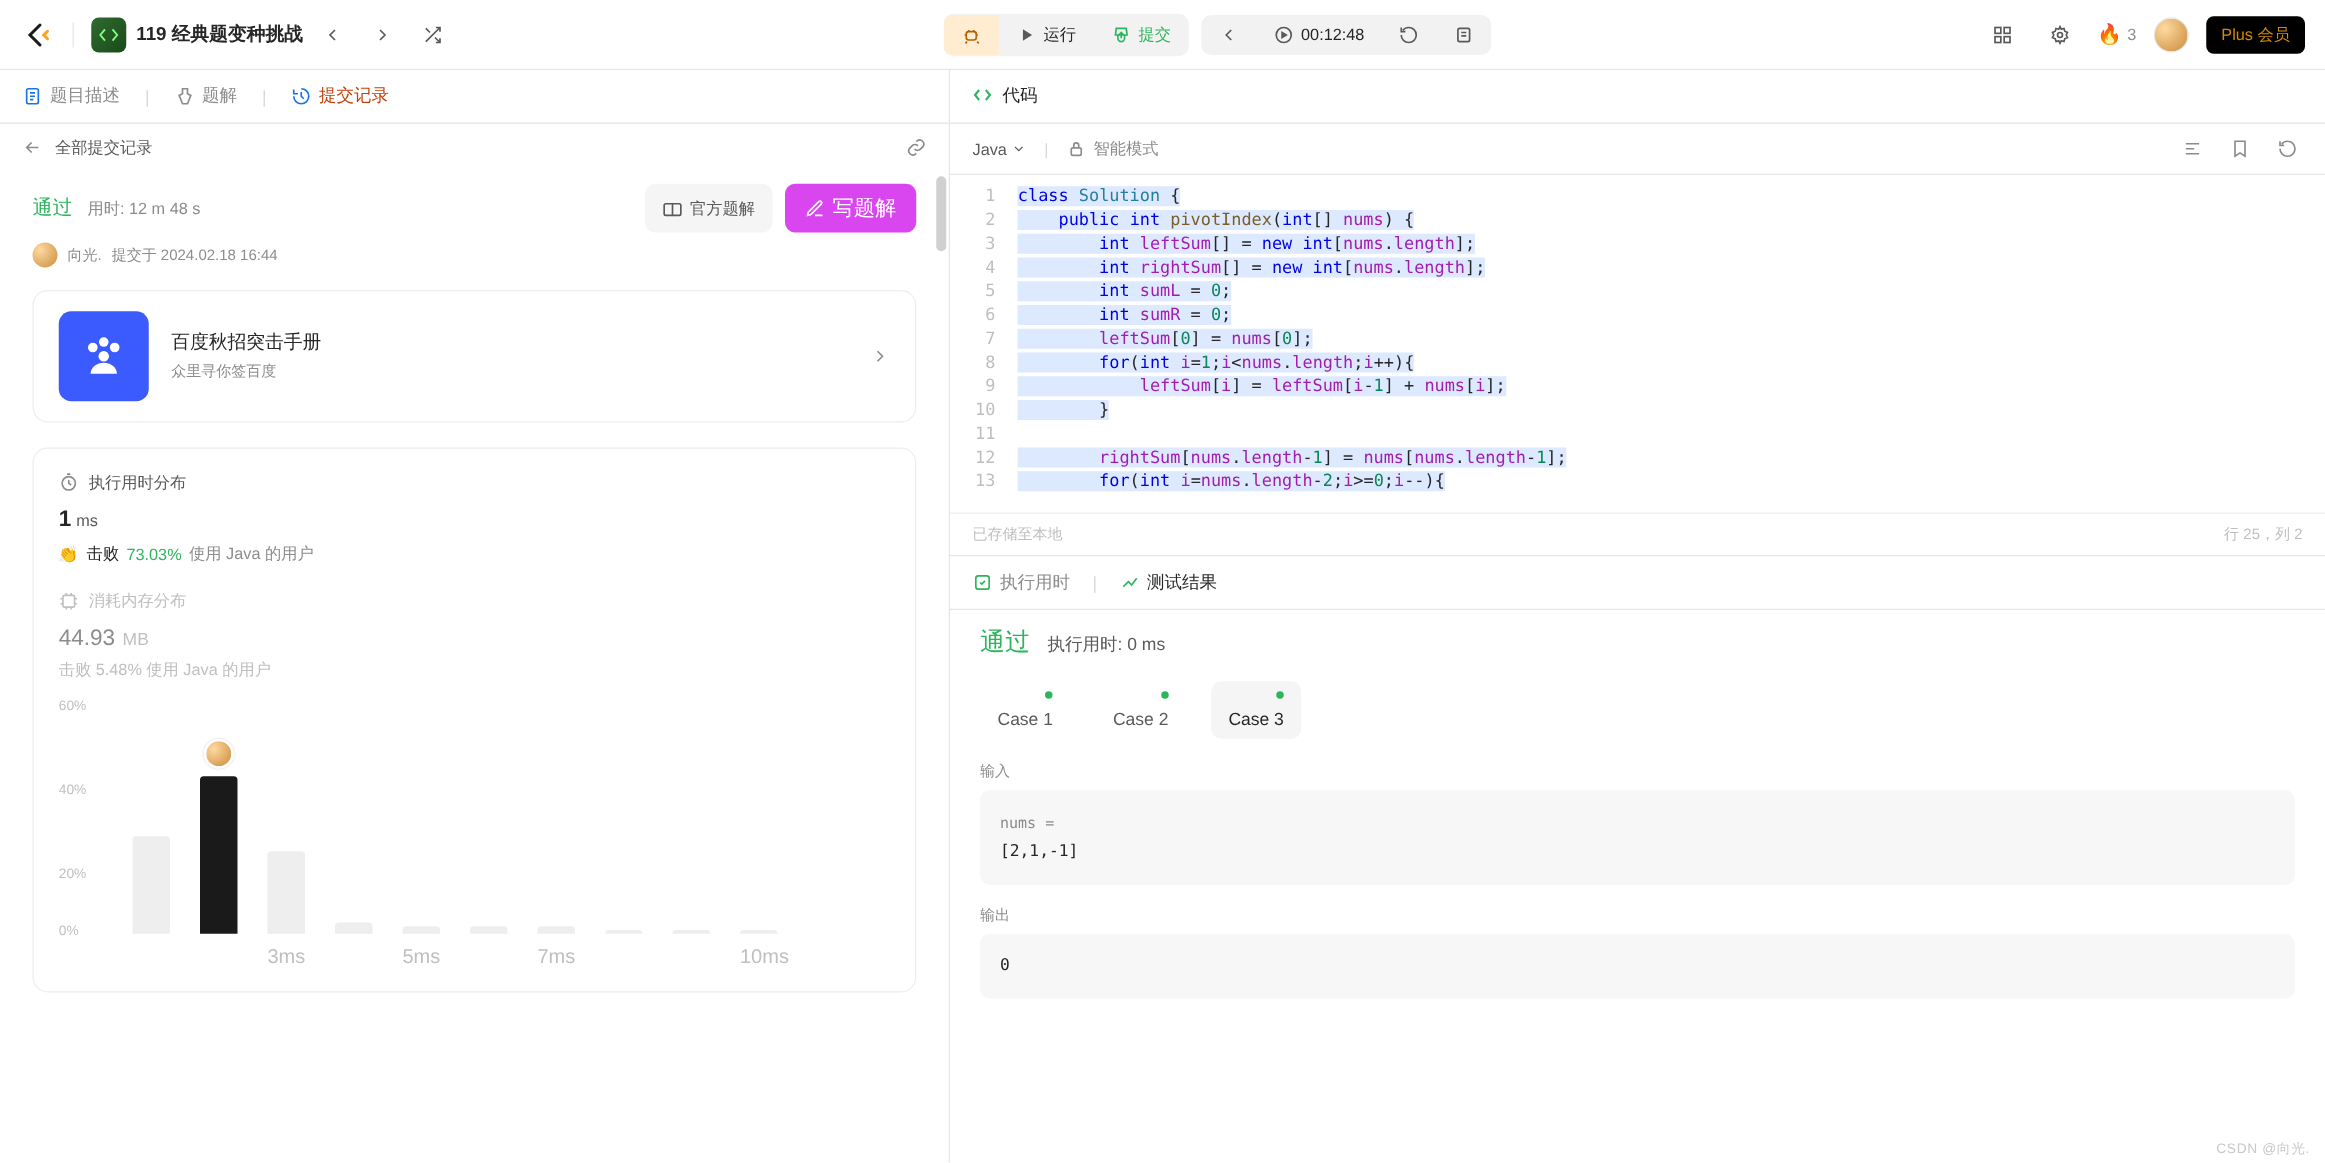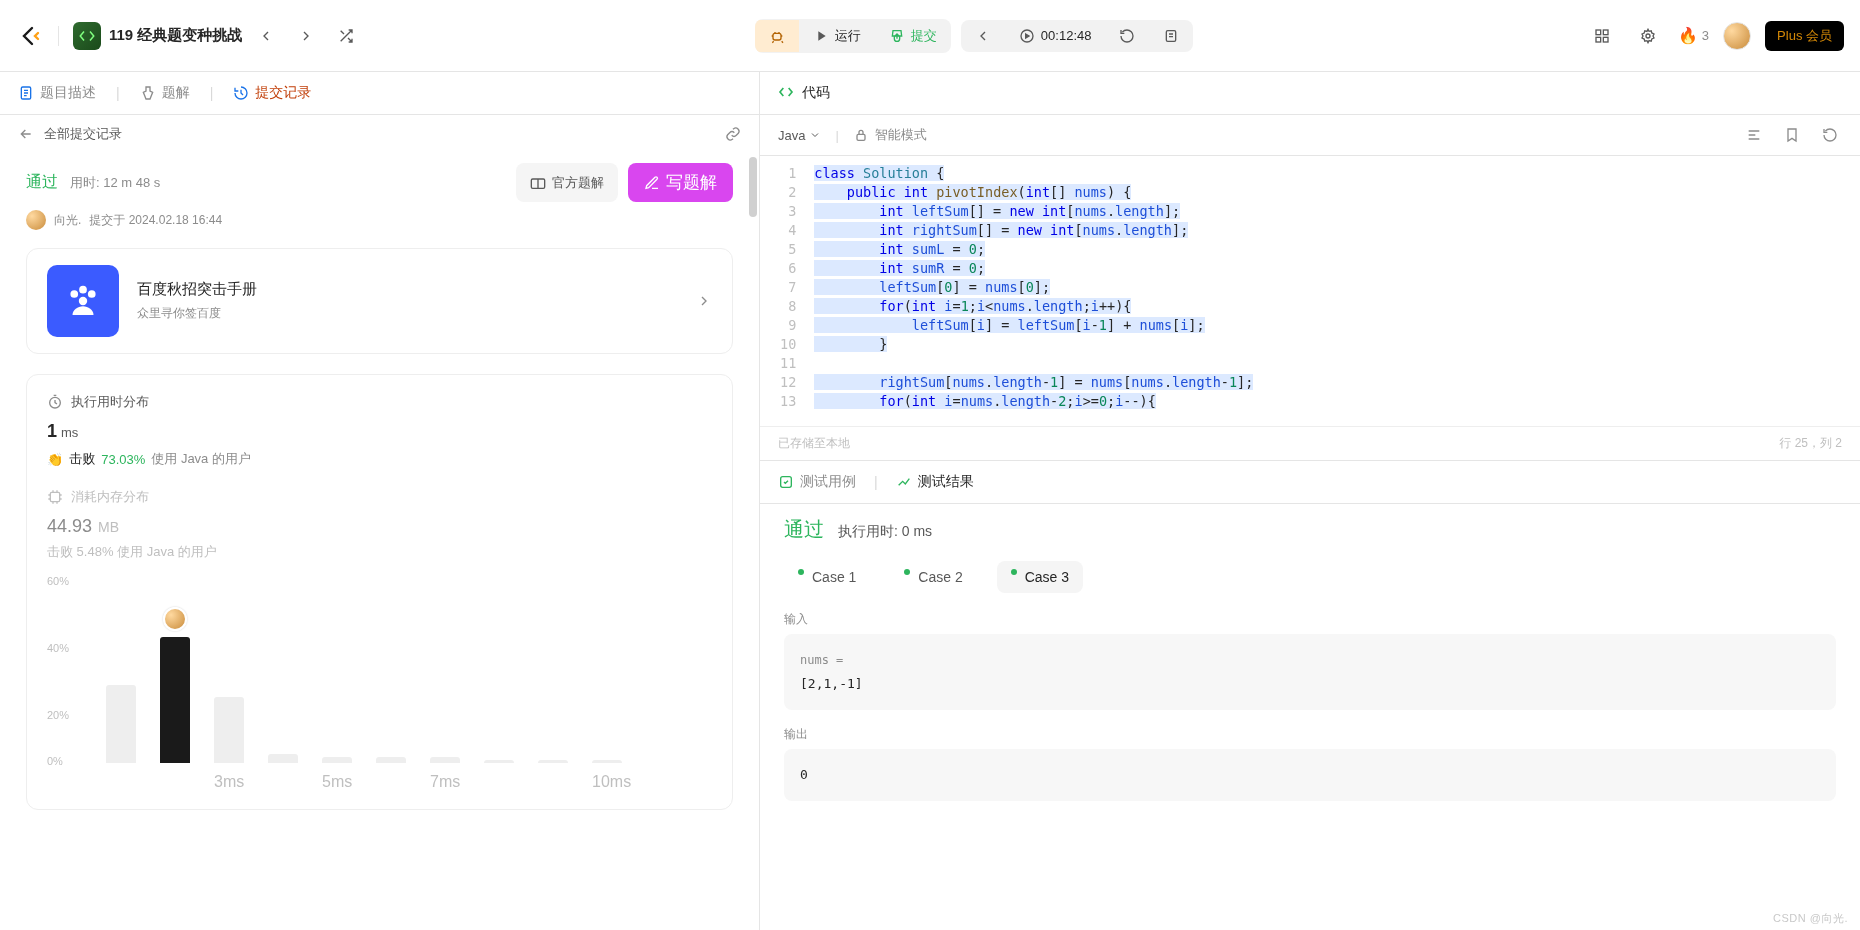--- a/index.html
+++ b/index.html
@@ -1,17 +1,17 @@
 <!DOCTYPE html>
 <html><head>
 <meta charset="utf-8">
 <style>
 * { margin: 0; padding: 0; box-sizing: border-box; }
 body { font-family: -apple-system, BlinkMacSystemFont, "Segoe UI", "PingFang SC", "Microsoft YaHei", sans-serif; font-size: 14px; color: #262626; background: #fff; height: 930px; width: 1860px; overflow: hidden; display: flex; flex-direction: column; }
-.topbar { height: 72px; border-bottom: 1px solid #e5e5e5; display: flex; align-items: center; padding: 0 16px; gap: 8px; }
+.topbar { height: 56px; border-bottom: 1px solid #e5e5e5; display: flex; align-items: center; padding: 0 16px; gap: 8px; }
 .logo-icon { width: 28px; height: 28px; display: flex; align-items: center; justify-content: center; color: #000; }
 .topbar-sep { width: 1px; height: 20px; background: #e5e5e5; margin: 0 6px; }
 .problem-badge { width: 28px; height: 28px; border-radius: 6px; background: linear-gradient(135deg,#2f6b2f,#1a4a1a); display: flex; align-items: center; justify-content: center; color:#fff; font-size: 14px; font-weight: bold;}
 .problem-title { font-weight: 600; font-size: 15px; }
 .nav-btn { width: 32px; height: 32px; border-radius: 6px; display: flex; align-items: center; justify-content: center; color: #595959; cursor: pointer; }
 .topbar-center { flex: 1; display: flex; justify-content: center; align-items: center; gap: 10px; }
 .pill-group { display: flex; align-items: center; background: #f2f2f2; border-radius: 8px; overflow: hidden; }
 .pill-btn { padding: 8px 14px; display: flex; align-items: center; gap: 6px; cursor: pointer; font-size: 13px; }
 .pill-btn.orange { background: #ffecd1; color: #b36200; }
 .pill-btn.submit { color: #2db55d; font-weight: 500;}
@@ -72,32 +72,32 @@
 .code-toolbar { display:flex; align-items:center; gap:14px; padding:8px 18px; border-bottom:1px solid #e5e5e5; font-size:13px; color:#595959;}
 .code-toolbar .spacer { flex:1;}
 .code-toolbar .tool-ic { color:#8c8c8c; cursor:pointer; padding:4px;}
 .editor { flex:0 0 270px; overflow:auto; font-family: Consolas, Monaco, monospace; font-size:13.5px; line-height:19px; display:flex; background:#fff;}
 .gutter { text-align:right; color:#bfbfbf; padding:8px 12px 8px 20px; user-select:none;}
 .code-lines { padding:8px 12px 8px 6px; white-space:pre; position:relative;}
 .sel { background:#dce9ff; }
 .kw { color:#0000e6;}
 .fn { color:#795e26;}
 .num { color:#098658;}
-.ident { color:#1d4ed8;}
+.ident { color:#a21caf;}
 .cls { color:#267f99;}
 .editor-status { display:flex; justify-content:space-between; padding:8px 18px; border-top:1px solid #eee; border-bottom:1px solid #e5e5e5; font-size:12px; color:#bfbfbf;}
 .test-tabs { display:flex; align-items:center; gap:18px; padding:12px 18px; border-bottom:1px solid #e5e5e5;}
 .test-tab { display:flex; align-items:center; gap:6px; color:#8c8c8c; cursor:pointer; font-size:14px;}
 .test-tab.active { color:#262626; font-weight:500;}
 .test-body { padding:12px 24px; overflow:auto; flex:1;}
 .tb-head { display:flex; align-items:baseline; gap:14px; margin-bottom:18px;}
 .tb-head .pass { font-size:20px;}
 .tb-head .rt { color:#595959; font-size:14px;}
 .case-tabs { display:flex; gap:20px; margin-bottom:18px;}
-.case-tab { display:flex; align-items:flex-start; gap:8px; padding:8px 14px; border-radius:8px; cursor:pointer; font-size:14px; color:#595959;}
+.case-tab { display:flex; align-items:flex-end; gap:8px; padding:8px 14px; border-radius:8px; cursor:pointer; font-size:14px; color:#595959;flex-direction:column;}
 .case-tab.active { background:#f5f5f5; color:#262626;}
 .case-tab .dot { width:6px; height:6px; border-radius:50%; background:#2db55d;}
 .io-label { font-size:12px; color:#8c8c8c; margin-bottom:6px;}
 .io-box { background:#f7f7f7; border-radius:8px; padding:14px 16px; font-family:Consolas,Monaco,monospace; font-size:13px; margin-bottom:16px; line-height:24px;}
 .io-box .var { color:#8c8c8c; font-size:12px;}
 .watermark { position:fixed; right:12px; bottom:4px; color:#c9c9c9; font-size:11px; letter-spacing:.5px;}
 .scrollbar-faux { position:absolute; right:2px; top:4px; width:8px; height:60px; background:#d0d0d0; border-radius:4px;}
 .icon-svg { width:16px; height:16px; display:block;}
 </style>
 </head>
@@ -426,21 +426,21 @@
       <span>已存储至本地</span>
       <span>行 25，列 2</span>
     </div>
 
     <div class="test-tabs">
       <div class="test-tab">
           <svg class="icon-svg" viewBox="0 0 24 24" fill="none" stroke="#2db55d" stroke-width="2">
             <rect x="4" y="4" width="16" height="16" rx="3"></rect>
             <path d="M9 12l2 2 4-4"></path>
           </svg>
-          <span>测试用例</span>
+          <span>执行用时</span>
         </div>
       <span style="color:#d9d9d9">|</span>
       <div class="test-tab active">
           <svg class="icon-svg" viewBox="0 0 24 24" fill="none" stroke="#2db55d" stroke-width="2">
             <path d="M4 17l6-6 4 4 6-8"></path>
           </svg>
           <span>测试结果</span>
         </div>
     </div>
     <div class="test-body">

